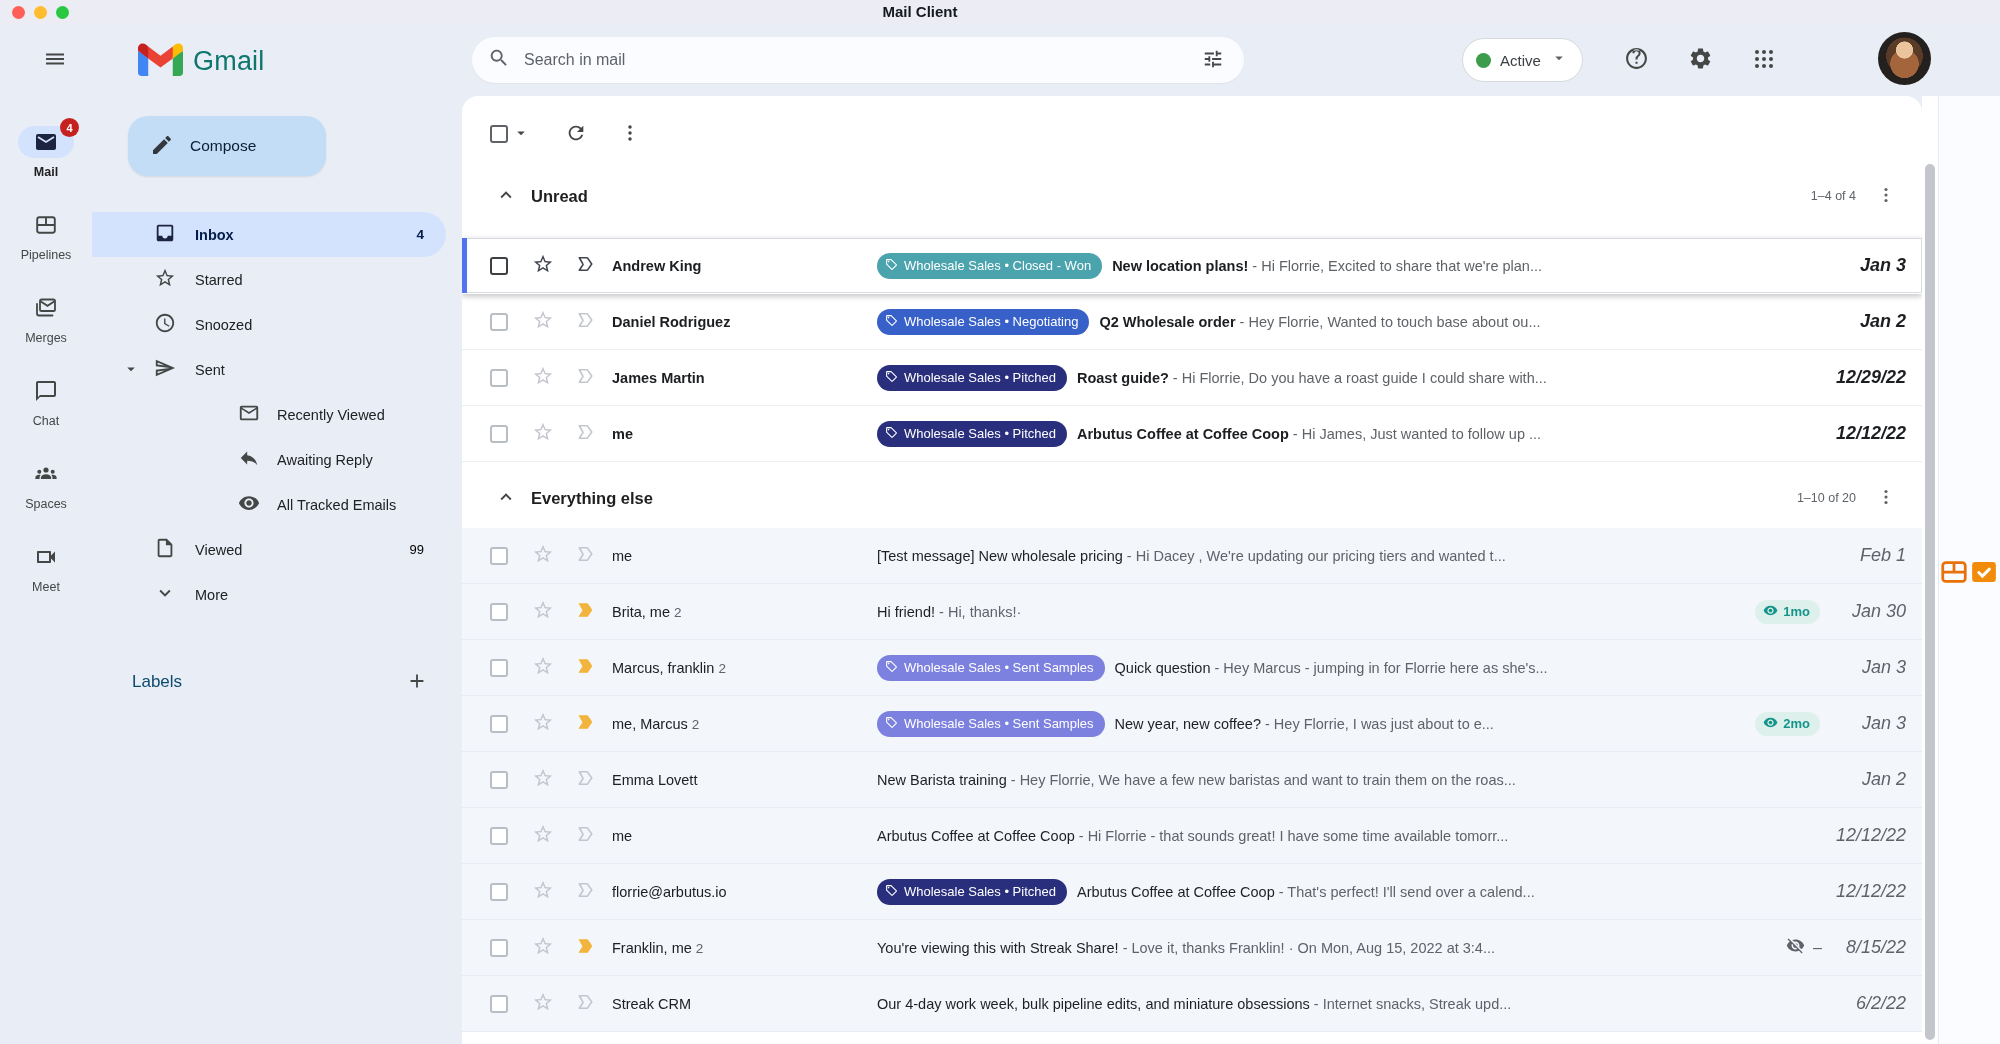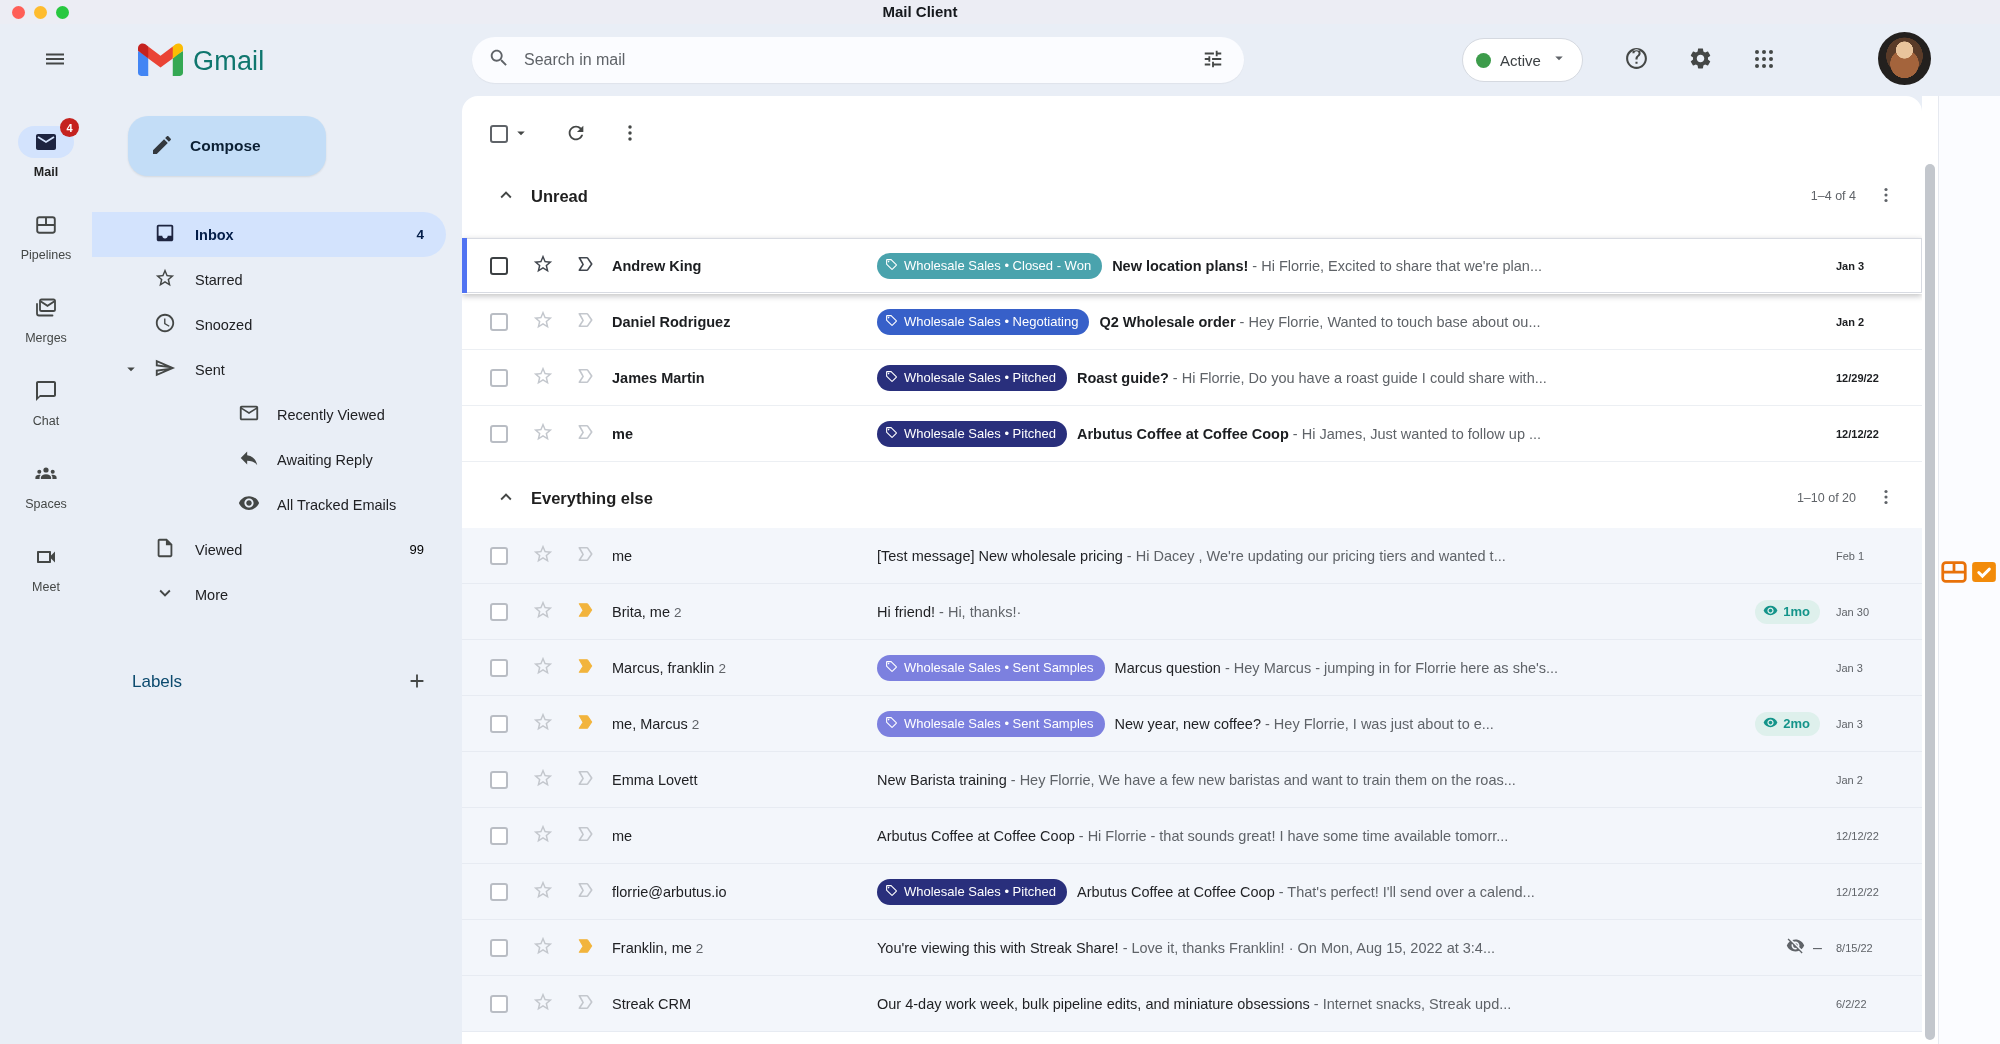--- a/index.html
+++ b/index.html
@@ -42,21 +42,21 @@
   .rail-iconbox { position:relative; width:56px; height:32px; border-radius:16px; display:flex; align-items:center; justify-content:center; color:#444746; }
   .rail-item.active .rail-iconbox { background:#d3e3fd; color:#1d2440; }
   .rail-label { font-size:12.5px; color:#444746; }
   .rail-item.active .rail-label { color:#1f1f1f; font-weight:700; }
   .rail-badge { position:absolute; top:-8px; right:-5px; min-width:19px; height:19px; border-radius:10px; background:#c5221f; color:#fff; font-size:11px; font-weight:700; display:flex; align-items:center; justify-content:center; padding:0 4px; }
 
   
   .sidebar { position:absolute; left:92px; top:96px; width:370px; bottom:0; }
   .compose { margin:20px 0 0 36px; width:198px; height:60px; border:none; border-radius:20px; background:#c3ddf7; display:flex; align-items:center; gap:16px; padding-left:22px; cursor:pointer; box-shadow:0 1px 2px rgba(60,64,67,.12); }
   .compose .ic { color:#33383e; }
-  .compose-label { font-size:15.5px; font-weight:700; color:#0b1f33; }
+  .compose-label { font-size:15.5px; font-weight:400; color:#0b1f33; }
   .nav { margin-top:36px; }
   .nav-item { position:relative; height:45px; width:354px; display:flex; align-items:center; padding-left:62px; border-radius:0 23px 23px 0; font-size:14.5px; color:#202124; cursor:pointer; }
   .nav-item .ic { color:#444746; margin-right:19px; flex:none; }
   .nav-item.active { background:#d3e3fd; font-weight:700; color:#041e49; }
   .nav-item.active .ic { color:#1d2440; }
   .nav-item.indent { padding-left:146px; }
   .nav-item.indent .ic { margin-right:17px; }
   .nav-count { margin-left:auto; margin-right:22px; font-size:13px; color:#000000; }
   .nav-item.active .nav-count { color:#041e49; font-weight:700; font-size:13.5px; }
   .twisty { position:absolute; left:30px; top:13px; width:18px; height:18px; color:#444746; }
@@ -96,21 +96,21 @@
   .row.unread .sender, .row.unread .subject, .row.unread .date { font-weight:700; color:#1c1e21; }
   .sender-count { color:#5f6368; font-weight:400; font-size:13.5px; }
   .subjwrap { flex:1; display:flex; align-items:center; overflow:hidden; white-space:nowrap; font-size:14.5px; min-width:0; }
   .chip { display:inline-flex; align-items:center; gap:6px; height:26px; border-radius:14px; padding:0 11px 0 8px; color:#fff; font-size:13px; margin-right:10px; flex:none;text-align:center; }
   .chip .ic { color:#fff; }
   .subject { color:#1f2023; flex:none; }
   .snippet { color:#5f6368; overflow:hidden; text-overflow:ellipsis; }
   .rightcol { display:flex; align-items:center; margin-left:14px; flex:none; }
   .eyebadge { display:inline-flex; align-items:center; gap:5px; height:24px; border-radius:12px; background:#def0ec; color:#14948a; font-size:13px; font-weight:700; padding:0 10px 0 8px; margin-right:16px; }
   .eyeoff-wrap { display:inline-flex; align-items:center; gap:8px; color:#5f6368; margin-right:14px; }
-  .date { width:70px; text-align:left; font-size:11px; color:#5f6368; }
+  .date { width:70px; text-align:right; font-size:18px; color:#5f6368;font-style:italic; }
 
   
   .scrollstrip { position:absolute; left:1922px; top:96px; width:16px; bottom:0; background:#fff; }
   .thumb { position:absolute; left:3px; width:10px; top:68px; bottom:4px; border-radius:6px; background:#c3c7cd; cursor:pointer; }
 
   
   .rpanel { position:absolute; left:1938px; top:96px; width:62px; bottom:0; background:#fbfcff; border-left:1px solid #e6e9f0; display:flex; flex-direction:row; align-items:center; padding-top:24px; }
   .rp-btn { width:46px; height:46px; border:none; background:transparent; border-radius:50%; margin-bottom:20px; cursor:pointer; display:flex; align-items:center; justify-content:center; }
   .rp-divider { width:36px; height:1px; background:#dde1e8; margin:2px 0 22px; }
   .rp-plus { border:none; background:transparent; color:#3c4043; width:44px; height:44px; cursor:pointer; }
@@ -519,21 +519,21 @@
             </svg></span>
           <span class="sender"><span class="sender-name">Marcus, franklin</span> <span class="sender-count">2</span></span>
           <div class="subjwrap">
             <span class="chip" style="background: rgb(124, 128, 223);">
               <span class="ic"><svg width="13" height="13" viewBox="0 0 24 24" aria-hidden="true">
                   <path fill="currentColor" d="M21.41 11.58l-9-9C12.05 2.22 11.55 2 11 2H4c-1.1 0-2 .9-2 2v7c0 .55.22 1.05.59 1.42l9 9c.36.36.86.58 1.41.58.55 0 1.05-.22 1.41-.59l7-7c.37-.36.59-.86.59-1.41 0-.55-.23-1.06-.59-1.42zM13 20.01 4 11V4h7v-.01l9 9-7 7.02z"></path>
                   <circle cx="6.6" cy="6.6" r="1.5" fill="currentColor"></circle>
                 </svg></span>
               <span class="chip-label">Wholesale Sales • Sent Samples</span>
             </span>
-            <span class="subject">Marcus question</span>
+            <span class="subject">Quick question</span>
             <span class="snippet">&nbsp;- Hey Marcus - jumping in for Florrie here as she's...</span>
           </div>
           <div class="rightcol">
             <span class="date">Jan 3</span>
           </div>
         </div>
         <div class="row read">
           <span class="cb"></span>
           <span class="ic star"><svg width="22" height="22" viewBox="0 0 24 24" aria-hidden="true">
               <path fill="currentColor" d="M22 9.24l-7.19-.62L12 2 9.19 8.63 2 9.24l5.46 4.73L5.82 21 12 17.27 18.18 21l-1.63-7.03L22 9.24zM12 15.4l-3.76 2.27 1-4.28-3.32-2.88 4.38-.38L12 6.1l1.71 4.04 4.38.38-3.32 2.88 1 4.28L12 15.4z"></path>

